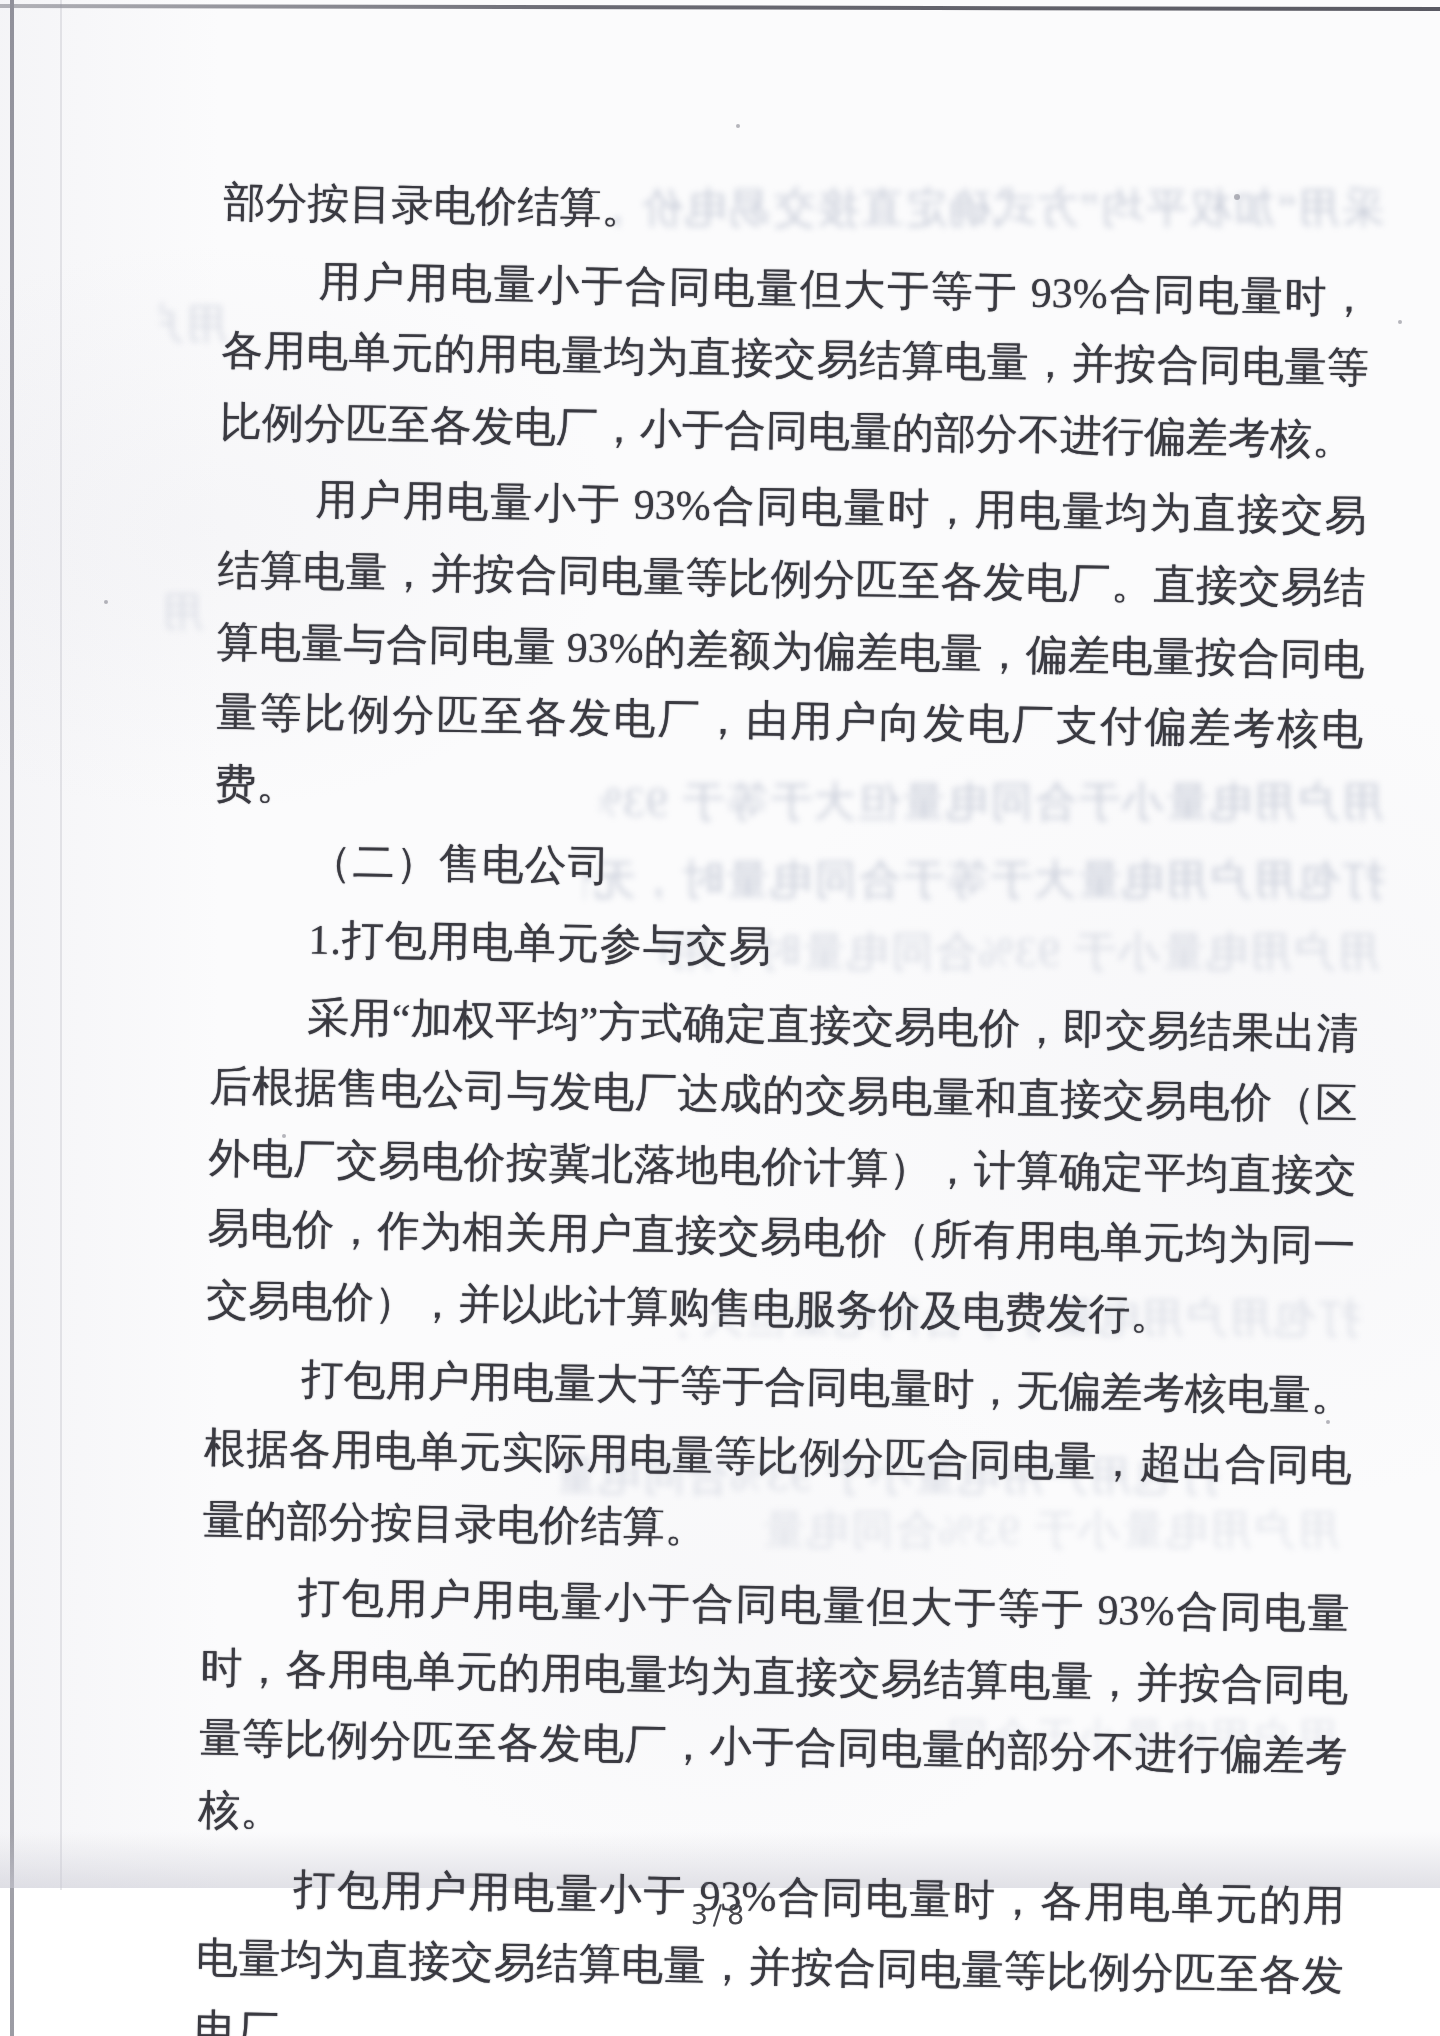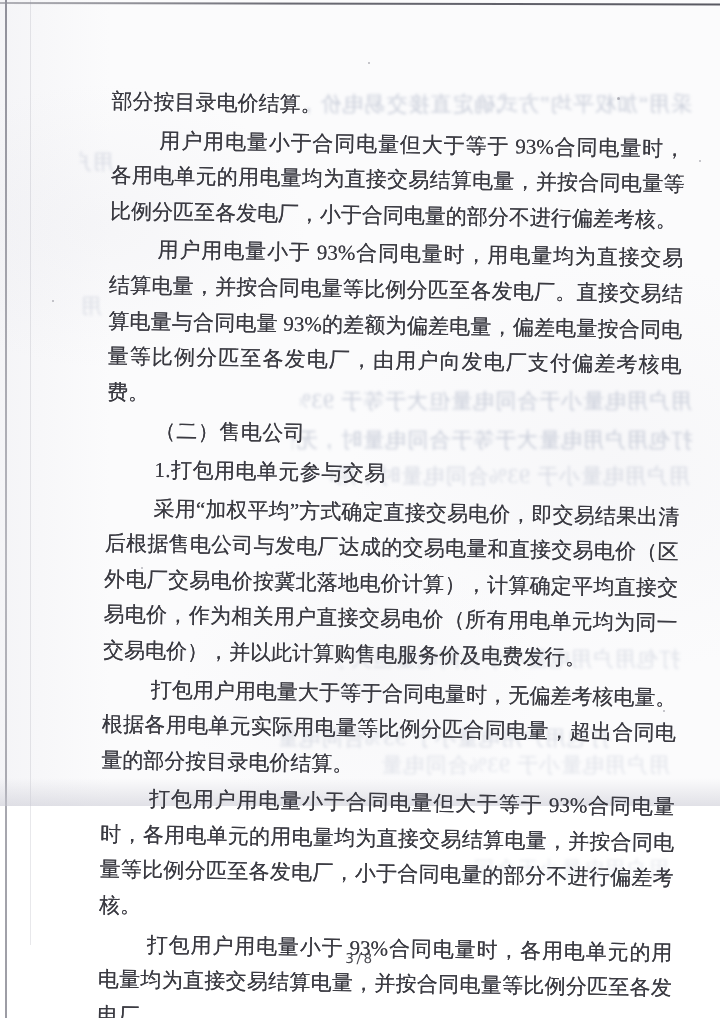--- a/index.html
+++ b/index.html
@@ -1,21 +1,21 @@
 <!DOCTYPE html>
 <html><head>
 <meta charset="utf-8">
 <style>
   html,body{margin:0;padding:0;}
   body{
     width:720px;height:1018px;overflow:hidden;background:#ffffff;
     font-family:"Liberation Serif","DejaVu Serif",serif;
   }
   .paper{
-    position:relative;width:720px;height:806px;
+    position:relative;width:720px;height:944px;
     background:
       radial-gradient(ellipse 320px 220px at 14% 28%, rgba(198,198,210,0.10), transparent 65%),
       radial-gradient(ellipse 420px 320px at 86% 58%, rgba(202,202,214,0.09), transparent 65%),
       radial-gradient(ellipse 260px 200px at 50% 85%, rgba(205,205,216,0.08), transparent 70%),
       linear-gradient(90deg, rgba(222,222,230,0.22) 0px, rgba(248,248,251,0) 110px),
       #fbfbfc;
   }
   
   .edge-top{
     position:absolute;top:2px;left:0;width:720px;height:2px;

